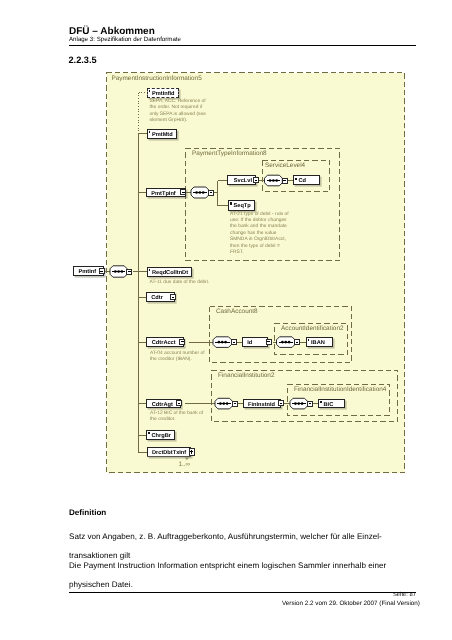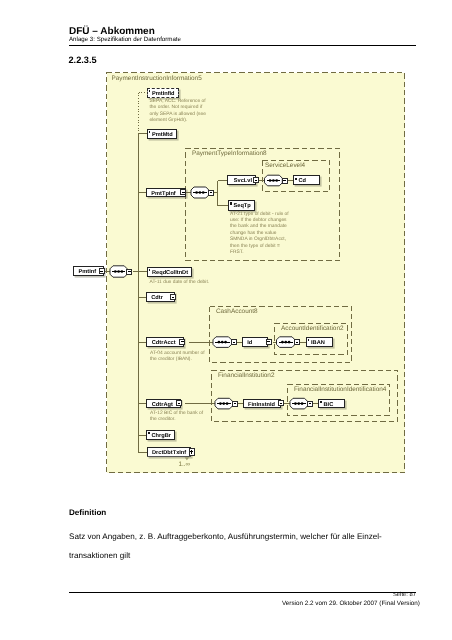--- a/index.html
+++ b/index.html
@@ -280,17 +280,18 @@
 </g>
 <line x1="130.5" y1="456.6" x2="174.8" y2="456.6" stroke="#555" stroke-width="1.4" shape-rendering="crispEdges"></line>
 <polygon points="168.6,457.3 173.2,457.3 170.9,460.2" fill="#9a9a6e"></polygon>
 </svg>
 <div class="card" style="left:162.5px;top:460.5px;">1..∞</div>
 
   </div>
 
   <div class="bodyh" style="left:53px;top:507.5px;">Definition</div>
   <div class="bodyt" style="left:53px;top:527px;width:345px;">Satz von Angaben, z. B. Auftraggeberkonto, Ausführungstermin, welcher für alle Einzel-transaktionen gilt</div>
+  <div class="bodyt" style="left:53px;top:556px;width:345px;">Die Payment Instruction Information entspricht einem logischen Sammler innerhalb einer physischen Datei.</div>
 
   <div id="ftr-rule"></div>
   <div id="ftr-page">Seite: 87</div>
   <div id="ftr-ver">Version 2.2 vom 29. Oktober 2007 (Final Version)</div>
 </div>
 
 </body></html>

